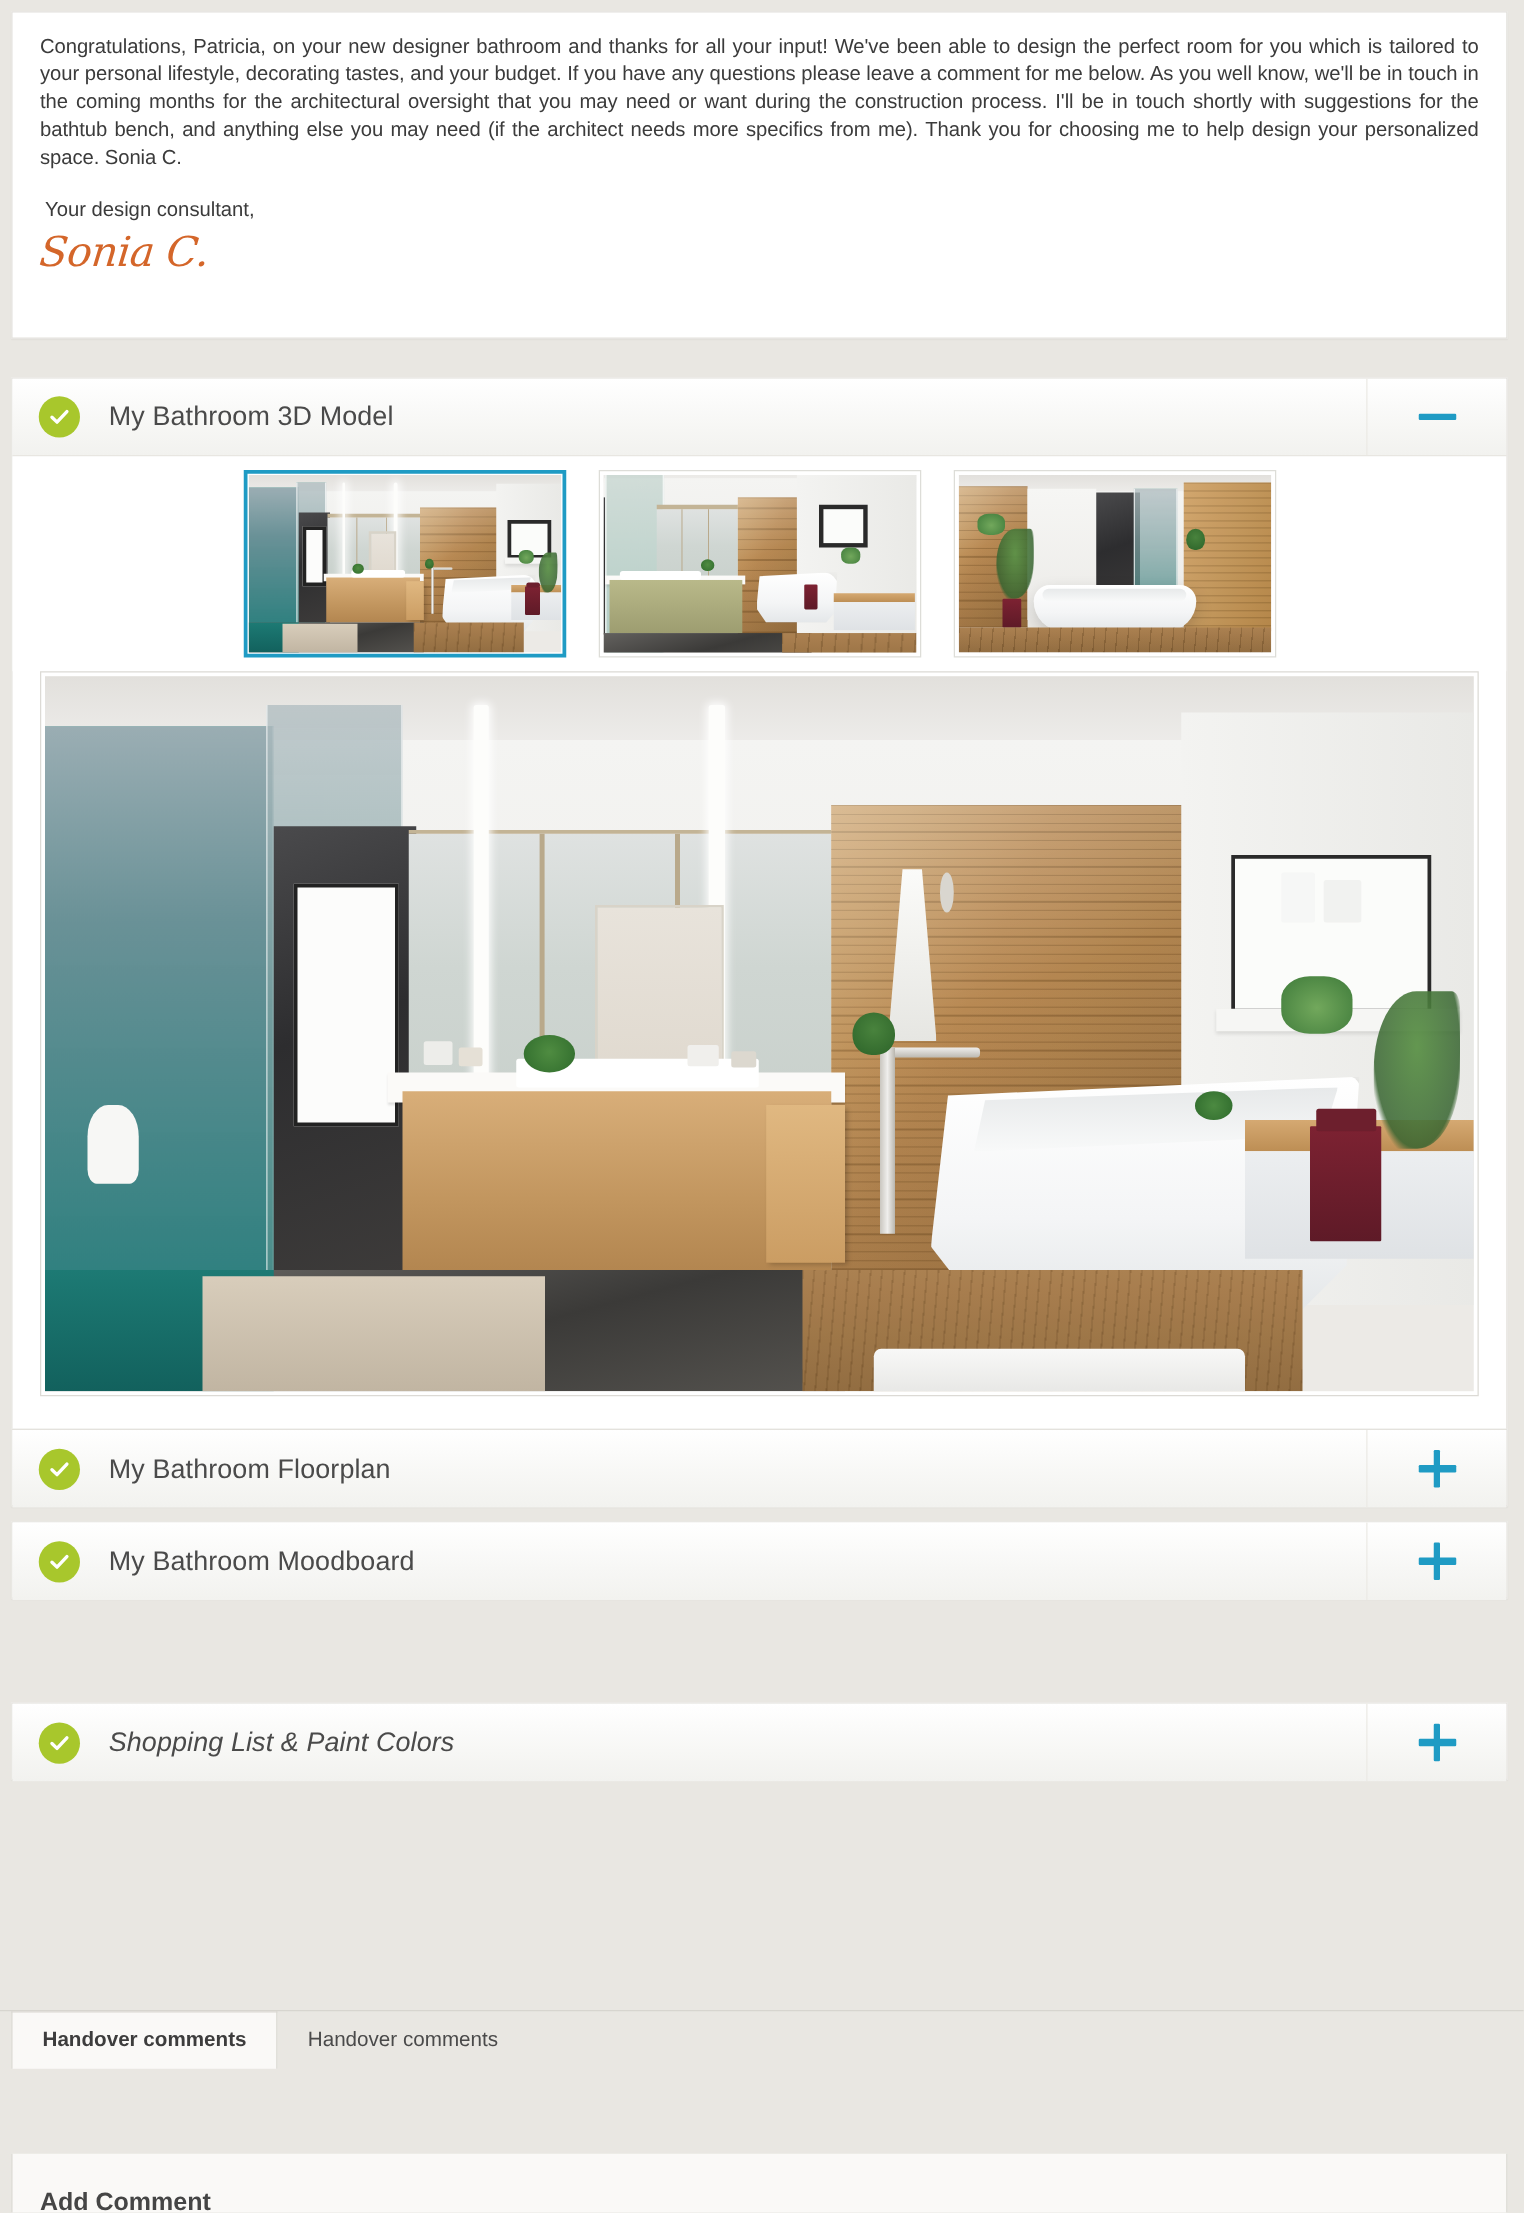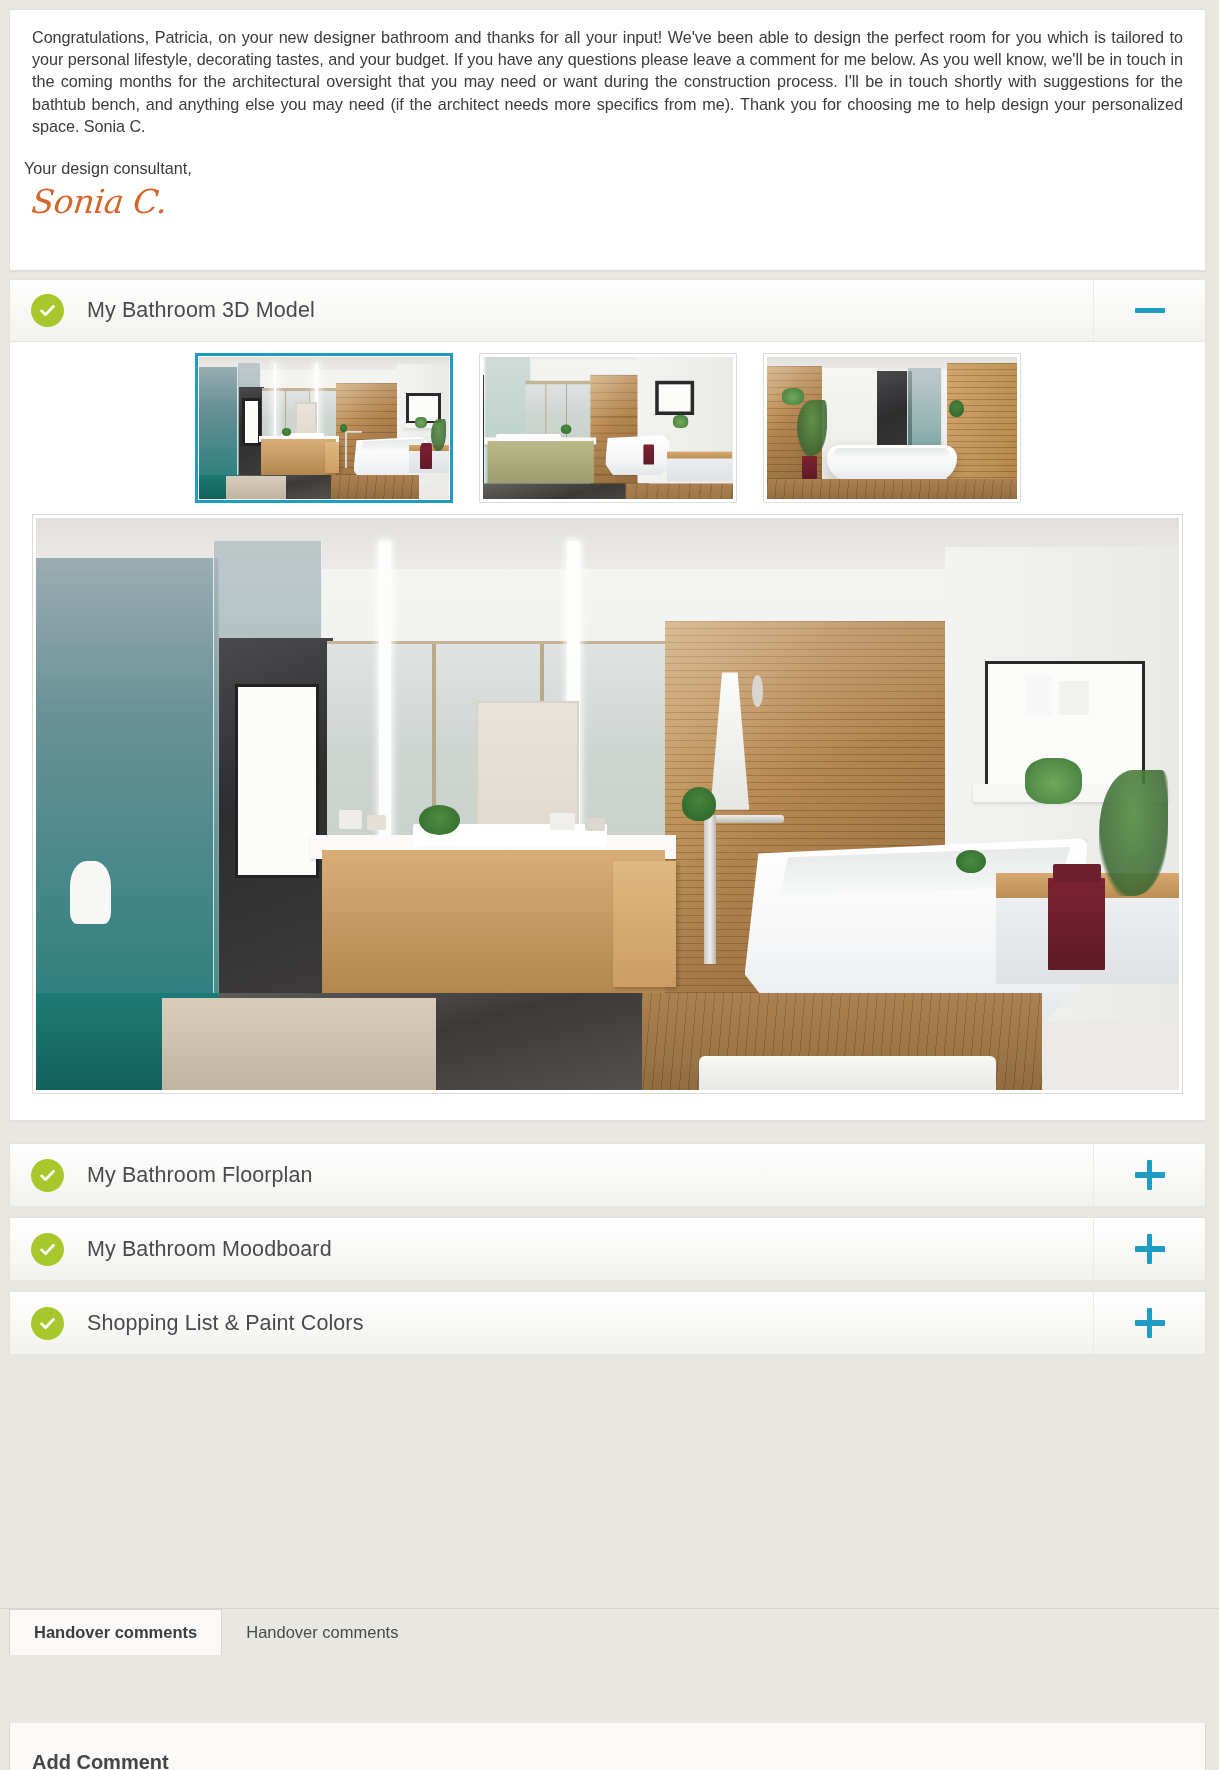--- a/index.html
+++ b/index.html
@@ -23,21 +23,21 @@
   }
   .message-body {
     padding: 16px 22px 0 22px;
     font-size: 16.2px;
     line-height: 22.2px;
     color: #3b3b3b;
     text-align: justify;
     letter-spacing: -0.05px;
   }
   .signoff {
-    padding: 22px 22px 0 14px;
+    padding: 22px 22px 0 26px;
     font-size: 16.2px;
     color: #3b3b3b;
   }
   .signature {
     padding: 2px 22px 0 22px;
     color: #d4662a;
     font-family: "DejaVu Serif", serif;
     font-size: 33px;
     font-style: italic;
     font-weight: 400;
@@ -49,24 +49,24 @@
   }
 
   
   .acc {
     position: absolute;
     left: 9px; width: 1197px;
     background: #ffffff;
     border: 1px solid #e4e2dd;
     box-shadow: 0 1px 1px rgba(0,0,0,0.035);
   }
-  .acc-open  { top: 279px; height: 842px; }
+  .acc-open  { top: 302px; height: 842px; }
   .acc-fp    { top: 1143px; height: 62px; }
   .acc-mb    { top: 1217px; height: 62px; }
-  .acc-sl    { top: 1291px; height: 62px; }
+  .acc-sl    { top: 1362px; height: 62px; font-style: italic; }
 
   .acc-head {
     height: 62px;
     display: flex;
     align-items: center;
     background: linear-gradient(to bottom,#ffffff 0%, #f7f7f5 60%, #f2f2ef 100%);
     position: relative;
     cursor: pointer;
   }
   .acc-open .acc-head { border-bottom: 1px solid #e8e6e1; }

